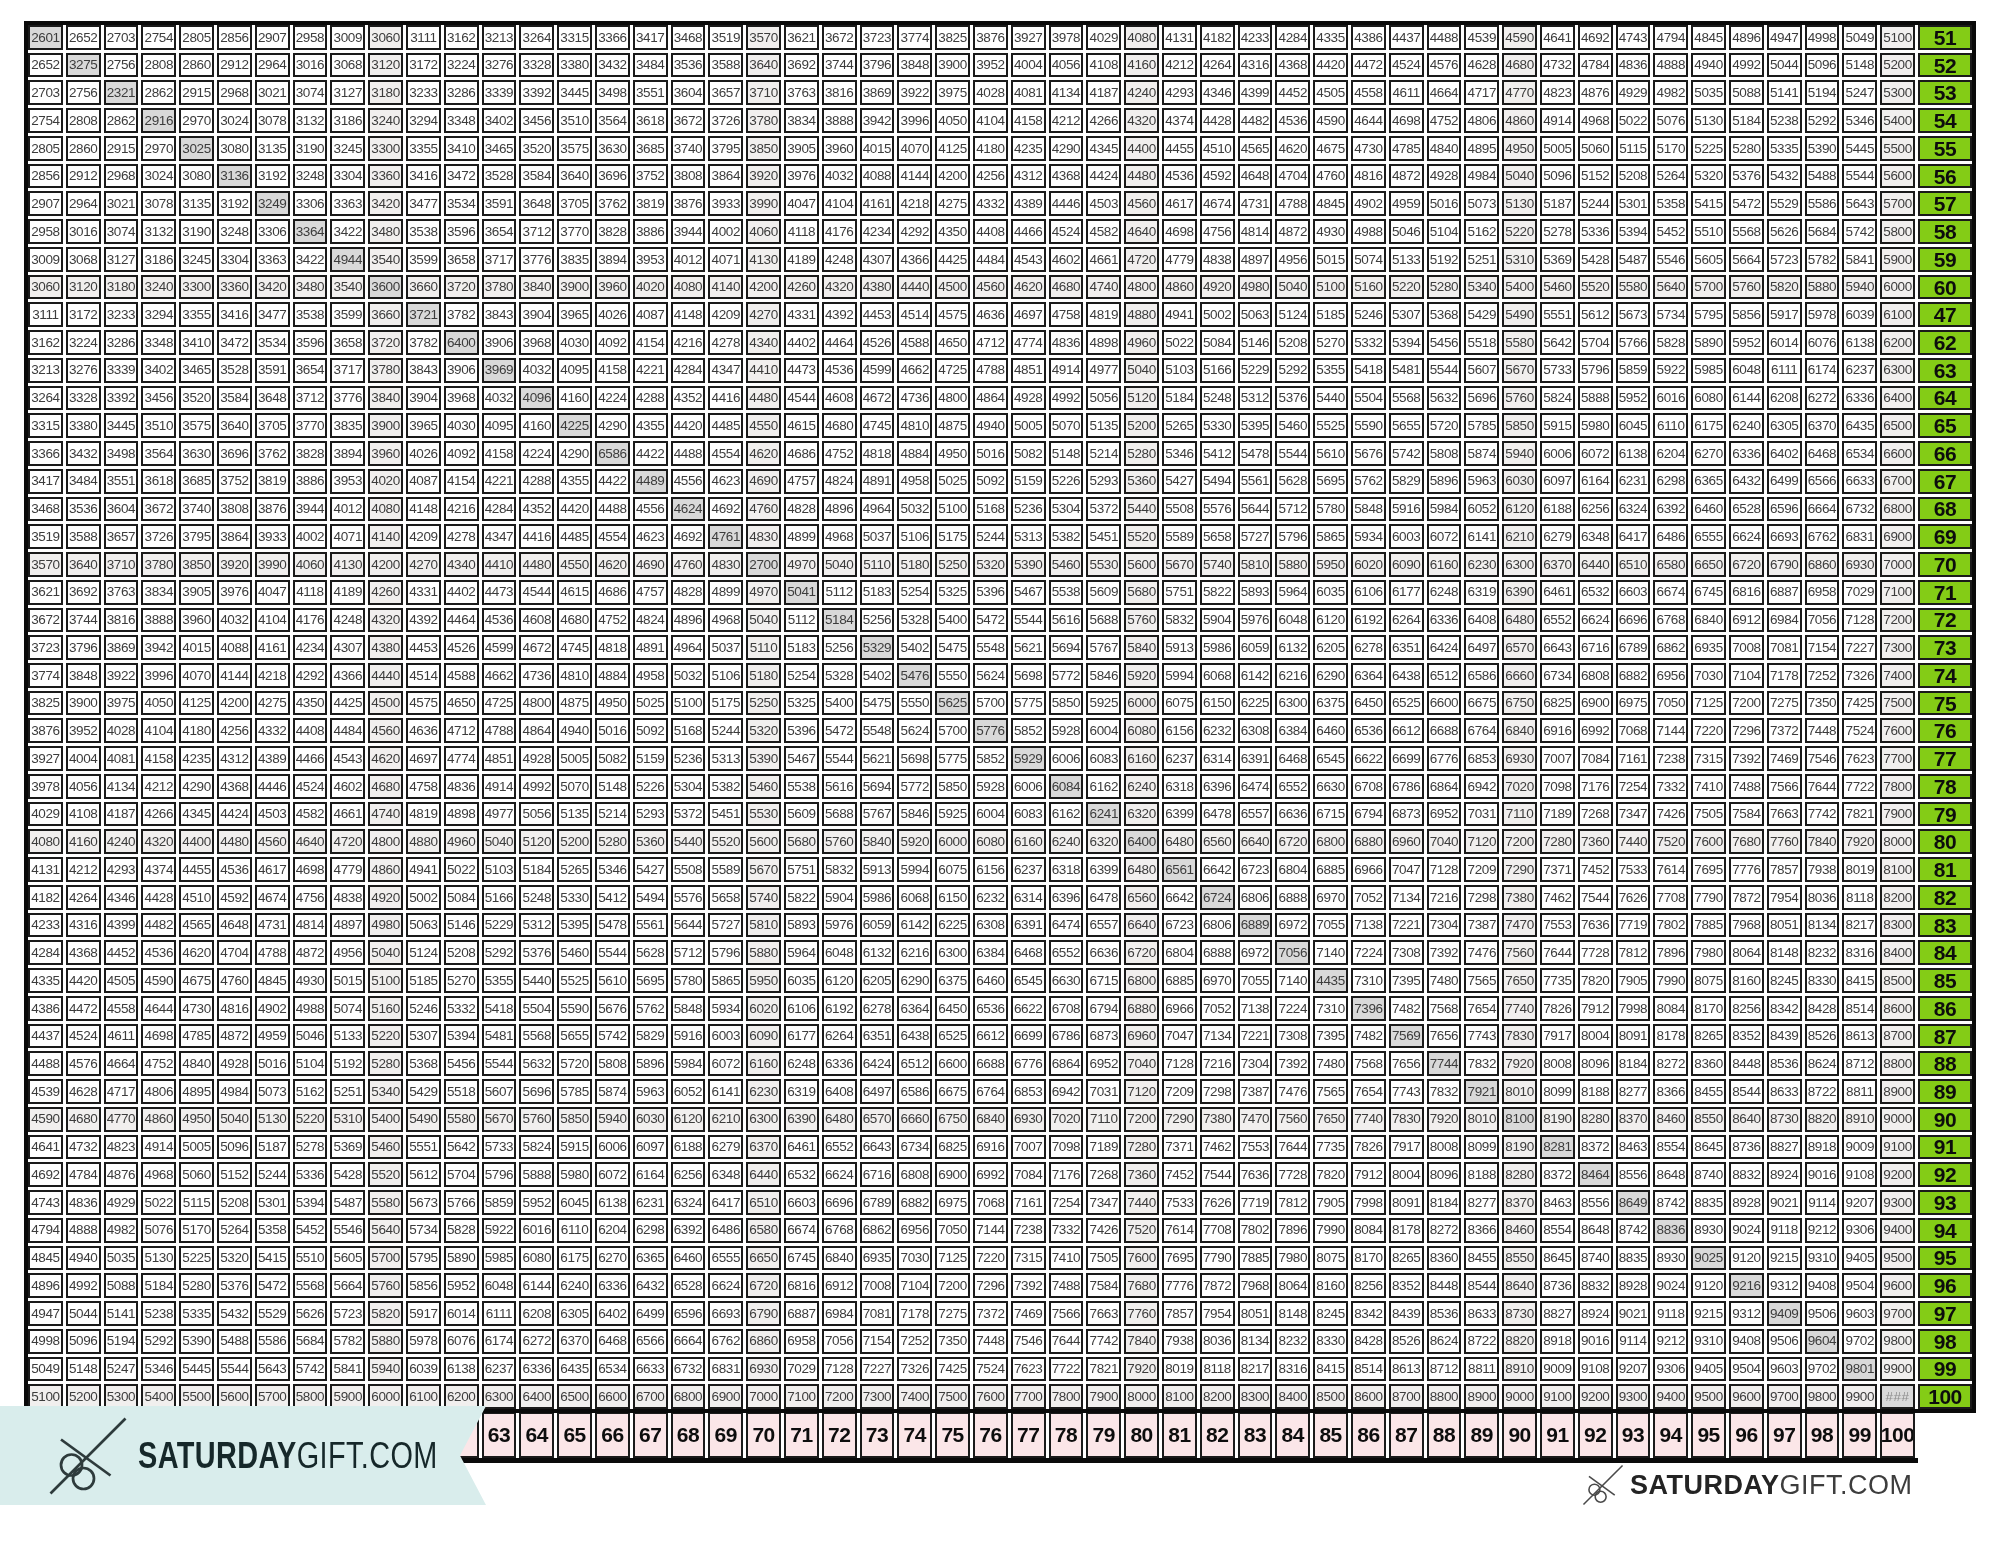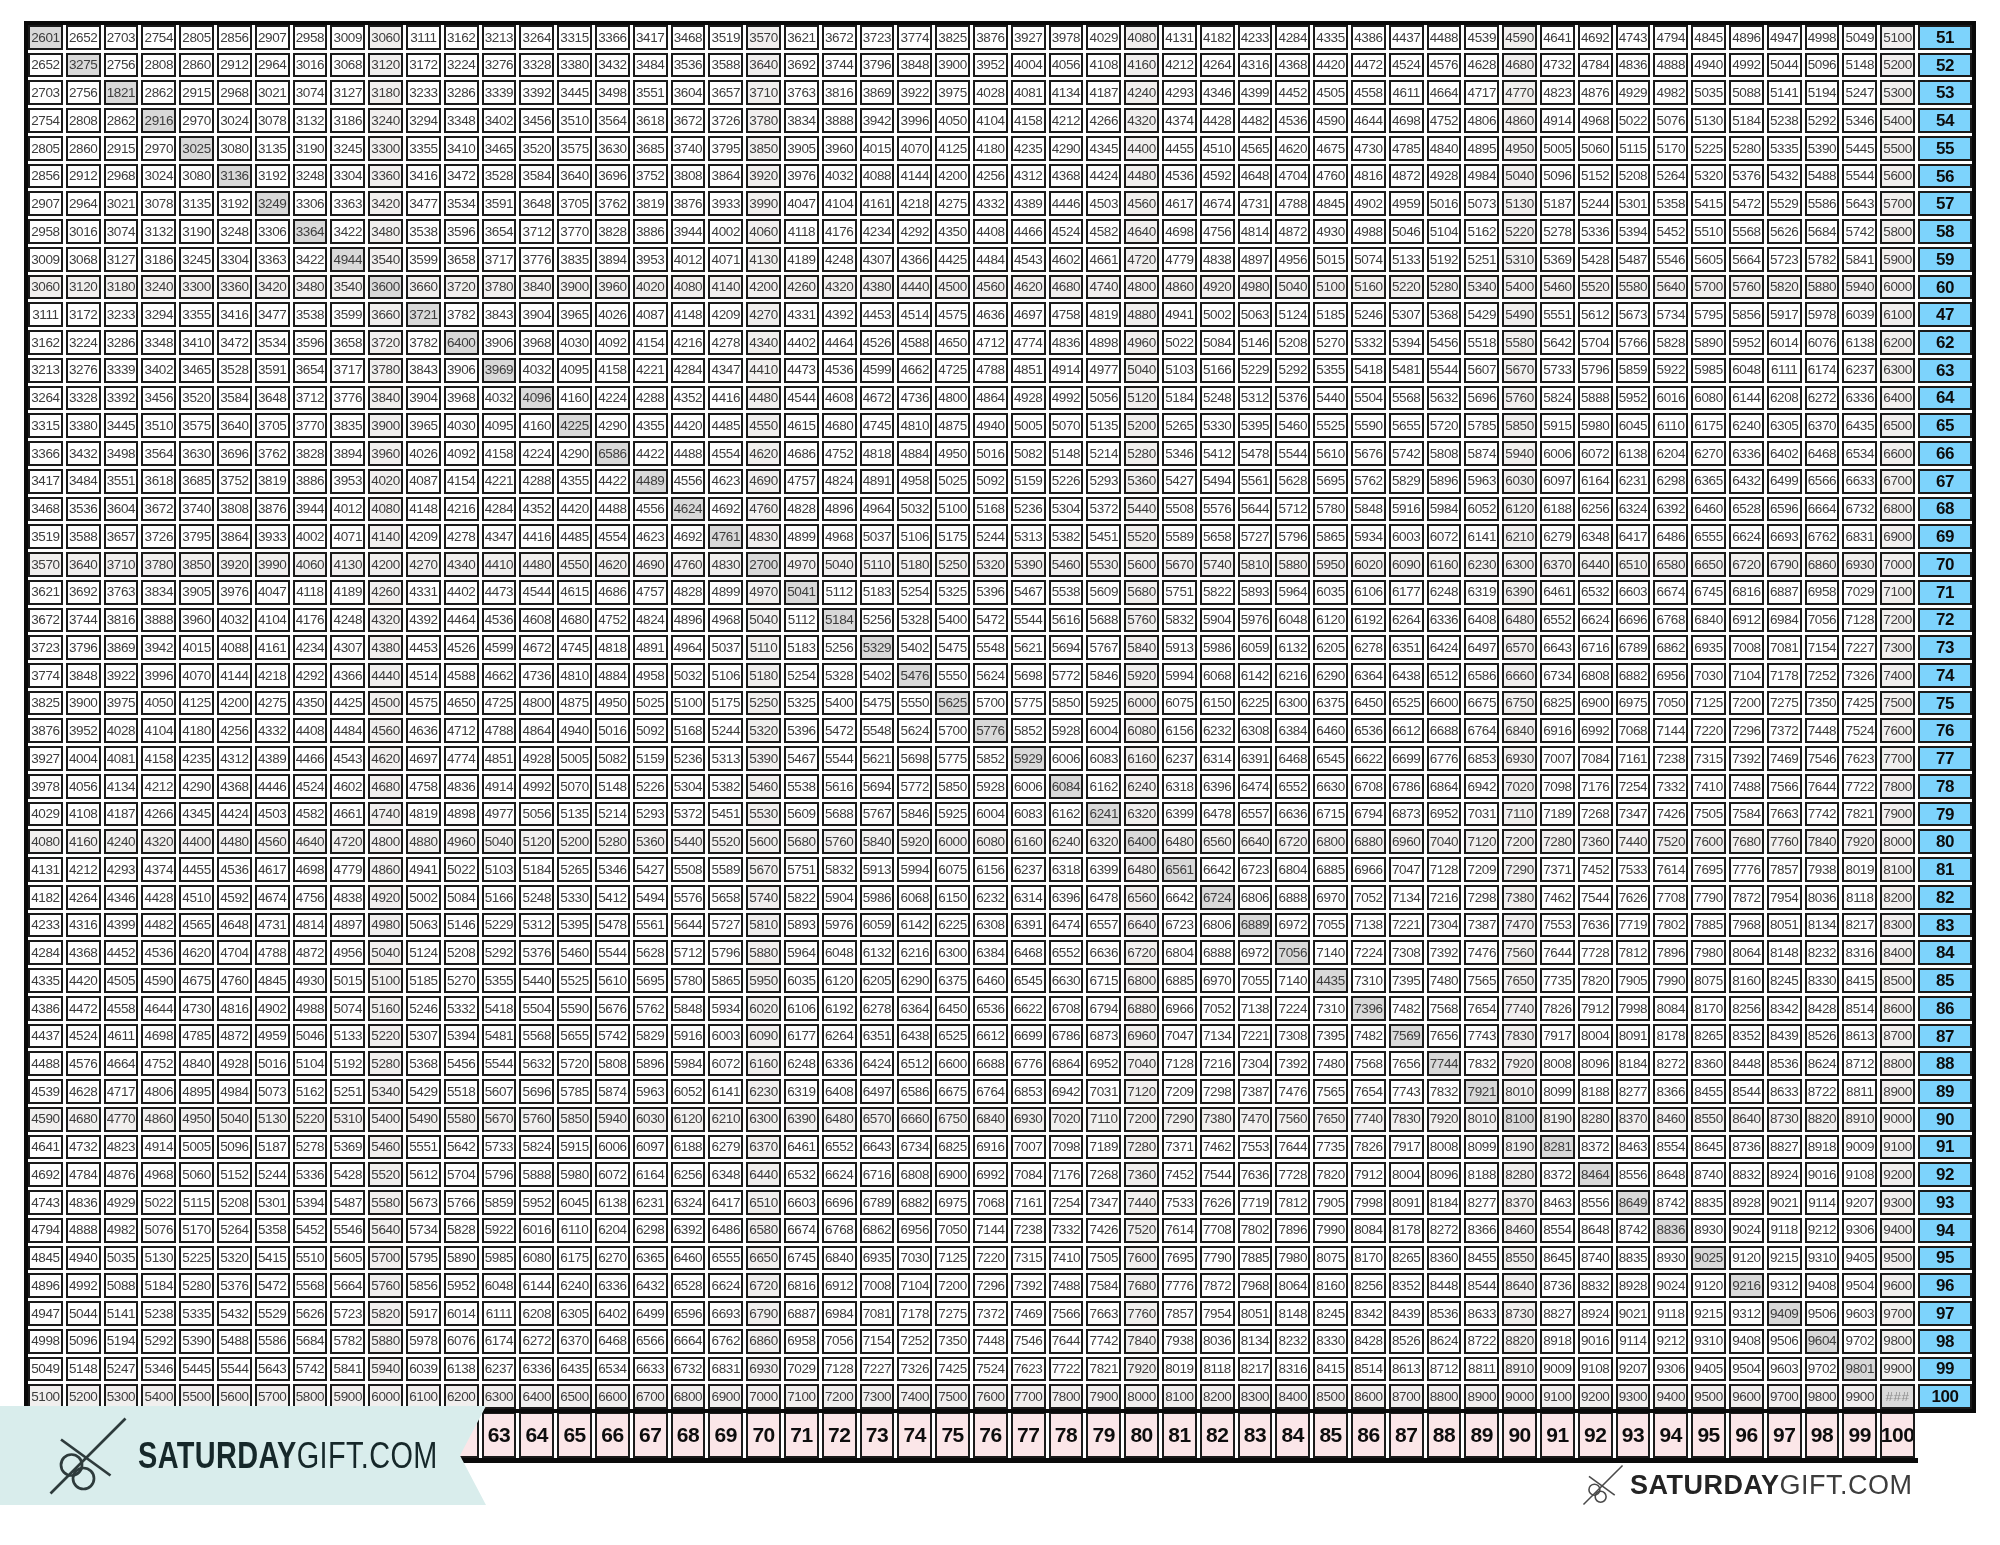--- a/index.html
+++ b/index.html
@@ -28,22 +28,22 @@
     display:flex; align-items:center; justify-content:center;
     font-size:13.5px; letter-spacing:-0.4px;
     color:#3c3c3c;
     overflow:hidden;
     line-height:1;
   }
   .band { background:#f1efee; }
   .sq   { background:#d9d9d9; }
   .overflow { color:#8e8e8e; letter-spacing:0.5px; }
   .rh {
-    background:#7dd3fc;
-    font-weight:bold; font-size:17px; letter-spacing:-0.5px;
+    background:#84cc16;
+    font-weight:bold; font-size:21px; letter-spacing:-0.5px;
     color:#0d0d0d;
   }
   .bh {
     background:#fbe6e8;
     font-weight:bold; font-size:21px; letter-spacing:-0.5px;
     color:#0d0d0d;
   }
   .corner { border:none; background:transparent; }
 
   
@@ -191,21 +191,21 @@
       <div class="cell">4888</div>
       <div class="cell">4940</div>
       <div class="cell">4992</div>
       <div class="cell">5044</div>
       <div class="cell">5096</div>
       <div class="cell">5148</div>
       <div class="cell band">5200</div>
       <div class="cell rh">52</div>
       <div class="cell">2703</div>
       <div class="cell">2756</div>
-      <div class="cell sq">1821</div>
+      <div class="cell sq">2321</div>
       <div class="cell">2862</div>
       <div class="cell">2915</div>
       <div class="cell">2968</div>
       <div class="cell">3021</div>
       <div class="cell">3074</div>
       <div class="cell">3127</div>
       <div class="cell band">3180</div>
       <div class="cell">3233</div>
       <div class="cell">3286</div>
       <div class="cell">3339</div>

